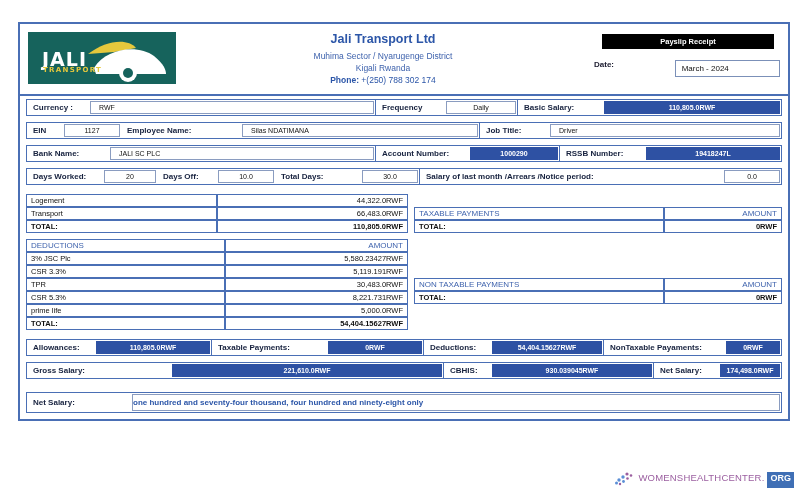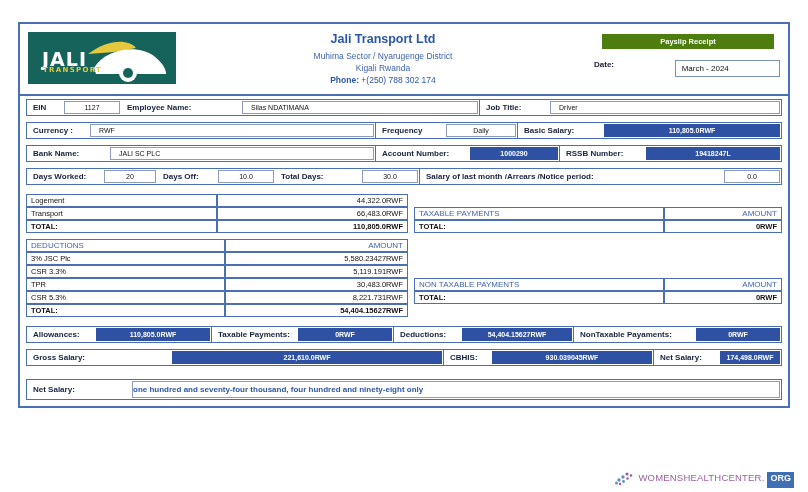--- a/index.html
+++ b/index.html
@@ -90,21 +90,21 @@
     line-height: 12px;
   }
   .co-phone { color: #2c56a8; font-size: 8.5px; line-height: 13px; }
   .co-phone b { font-weight: bold; }
   .hdr-right {
     flex: 0 0 auto;
     width: 190px;
     padding-top: 4px;
   }
   .payslip-banner {
-    background: #4d7c0f;
+    background: #000000;
     color: #ffffff;
     font-weight: bold;
     font-size: 7.5px;
     text-align: center;
     padding: 3px 0;
     width: 172px;
     margin-left: 12px;
   }
   .date-row {
     display: flex;
@@ -283,37 +283,37 @@
         <div class="payslip-banner">Payslip Receipt</div>
         <div class="date-row">
           <div class="date-label">Date:</div>
           <div class="cell-in date-val">March - 2024</div>
         </div>
       </div>
     </div>
 
     <div class="rowband">
       <div class="frow">
+        <div class="lbl" style="width:62px">Currency :</div>
+        <div class="val" style="width:284px">RWF</div>
+        <div class="lbl" style="width:70px;border-left:1px solid #4a6fb5">Frequency</div>
+        <div class="val center" style="width:70px">Daily</div>
+        <div class="lbl" style="width:86px;border-left:1px solid #4a6fb5">Basic Salary:</div>
+        <div class="val blue spacer">110,805.0RWF</div>
+      </div>
+    </div>
+
+    <div class="rowband">
+      <div class="frow">
         <div class="lbl" style="width:36px">EIN</div>
         <div class="val center" style="width:56px">1127</div>
         <div class="lbl" style="width:120px">Employee Name:</div>
         <div class="val" style="width:236px">Silas  NDATIMANA</div>
         <div class="lbl" style="width:70px;border-left:1px solid #4a6fb5">Job Title:</div>
         <div class="val spacer">Driver</div>
-      </div>
-    </div>
-
-    <div class="rowband">
-      <div class="frow">
-        <div class="lbl" style="width:62px">Currency :</div>
-        <div class="val" style="width:284px">RWF</div>
-        <div class="lbl" style="width:70px;border-left:1px solid #4a6fb5">Frequency</div>
-        <div class="val center" style="width:70px">Daily</div>
-        <div class="lbl" style="width:86px;border-left:1px solid #4a6fb5">Basic Salary:</div>
-        <div class="val blue spacer">110,805.0RWF</div>
       </div>
     </div>
 
     <div class="rowband">
       <div class="frow">
         <div class="lbl" style="width:82px">Bank Name:</div>
         <div class="val" style="width:264px">JALI SC PLC</div>
         <div class="lbl" style="width:94px;border-left:1px solid #4a6fb5">Account Number:</div>
         <div class="val blue" style="width:88px">1000290</div>
         <div class="lbl" style="width:86px;border-left:1px solid #4a6fb5">RSSB Number:</div>
@@ -392,20 +392,24 @@
           </tr>
           <tr>
             <td>TPR</td>
             <td class="amt">30,483.0RWF</td>
           </tr>
           <tr>
             <td>CSR 5.3%</td>
             <td class="amt">8,221.731RWF</td>
           </tr>
           <tr>
+            <td>prime life</td>
+            <td class="amt">5,000.0RWF</td>
+          </tr>
+          <tr>
             <td class="tot">TOTAL:</td>
             <td class="amt tot">54,404.15627RWF</td>
           </tr>
         </tbody>
           </table>
       </div>
       <div class="col-right">
         <div style="height:39px"></div>
         <table class="tbl">
           <tbody>
@@ -421,21 +425,21 @@
           </table>
       </div>
     </div>
 
     <div class="mini-gap"></div>
 
     <div class="rowband">
       <div class="frow">
         <div class="lbl" style="width:68px">Allowances:</div>
         <div class="val blue" style="width:114px">110,805.0RWF</div>
-        <div class="lbl" style="width:86px;border-left:1px solid #4a6fb5">Taxable Payments:</div>
+        <div class="lbl" style="width:116px;border-left:1px solid #4a6fb5">Taxable Payments:</div>
         <div class="val blue" style="width:94px">0RWF</div>
         <div class="lbl" style="width:68px;border-left:1px solid #4a6fb5">Deductions:</div>
         <div class="val blue" style="width:110px">54,404.15627RWF</div>
         <div class="lbl" style="width:122px;border-left:1px solid #4a6fb5">NonTaxable Payaments:</div>
         <div class="val blue spacer">0RWF</div>
       </div>
     </div>
 
     <div class="rowband">
       <div class="frow">

